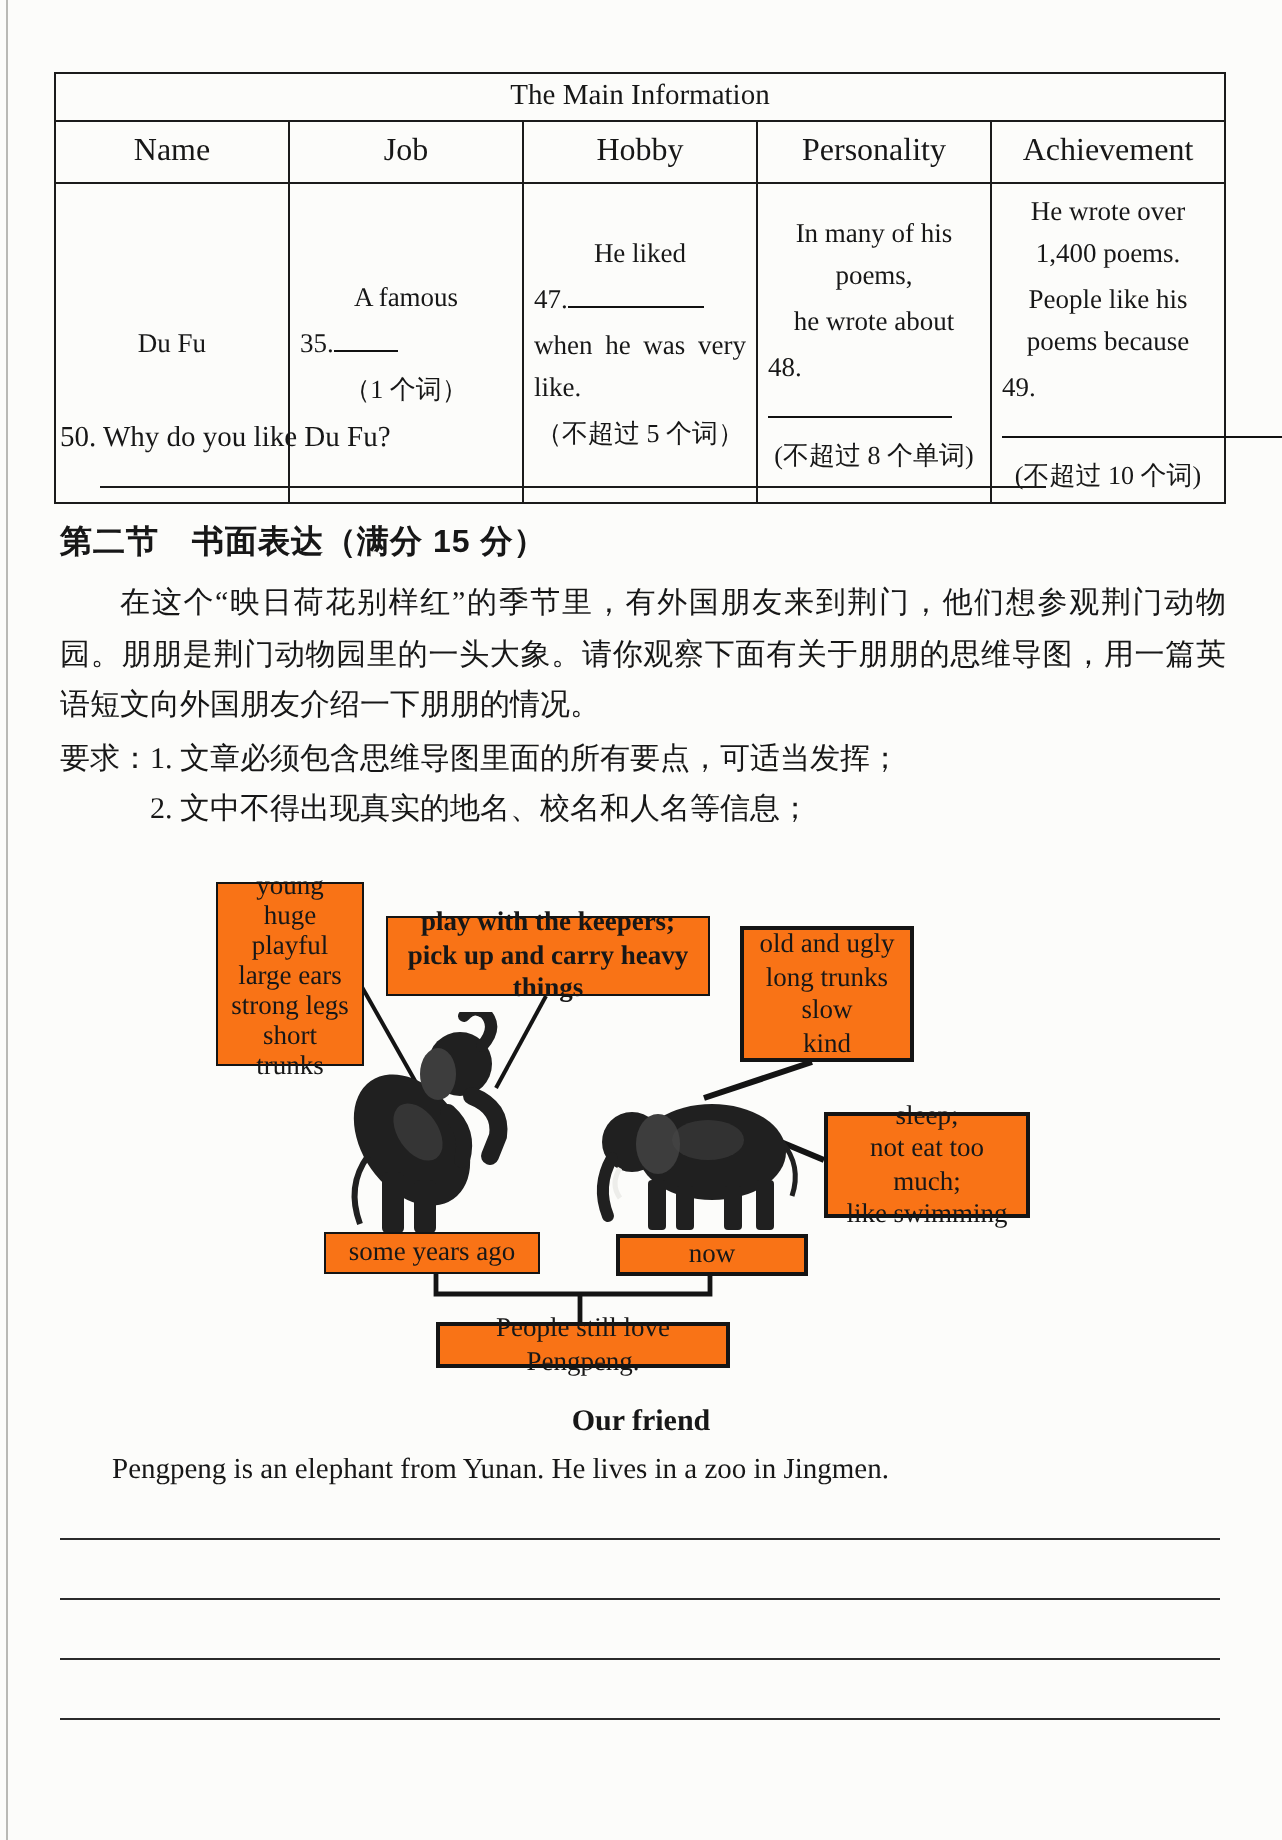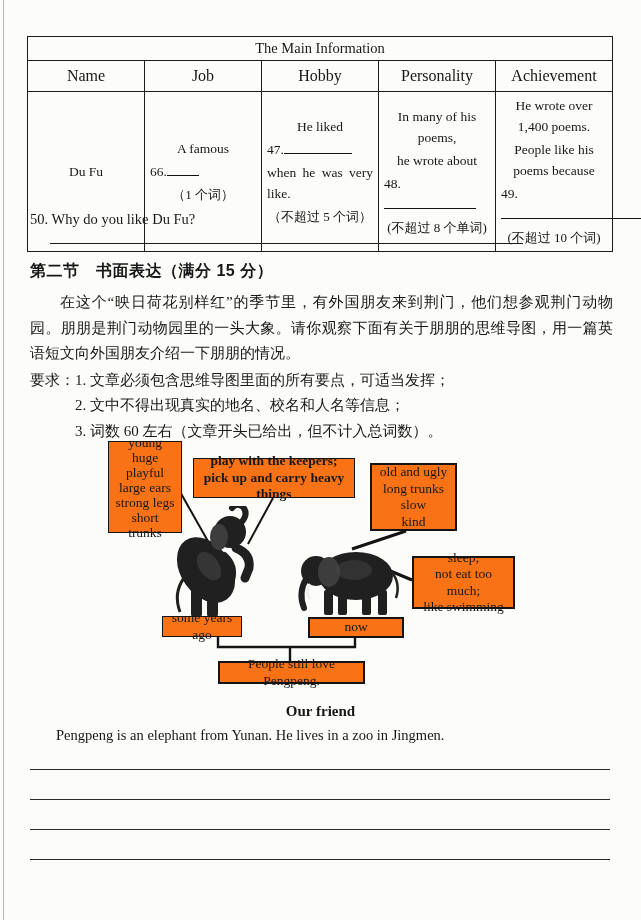--- a/index.html
+++ b/index.html
@@ -59,21 +59,21 @@
     position:absolute; background:#f97316; border:1.6px solid #141414;
     font-size:13.5px; line-height:16.5px; text-align:center;
     white-space:pre-line; display:flex; align-items:center; justify-content:center;
     padding:2px 4px;
   }
   .mm-thick { border-width:2.4px; }
   .mm-past-traits { left:80px; top:3px;  width:74px;  height:92px; line-height:15px; }
   .mm-past-actions{ left:165px; top:20px; width:162px; height:40px;font-weight:bold; }
   .mm-now-traits  { left:342px; top:25px; width:87px;  height:68px; }
   .mm-now-habits  { left:384px; top:118px; width:103px; height:53px; }
-  .mm-past-label  { left:134px; top:178px; width:80px; height:21px; }
+  .mm-past-label  { left:134px; top:178px; width:108px; height:21px; }
   .mm-now-label   { left:280px; top:179px; width:96px;  height:21px; }
   .mm-conclusion  { left:190px; top:223px; width:147px; height:23px; }
   .mm-elephant { position:absolute; }
   .mm-el-left  { left:136px; top:68px;  width:102px; height:112px; }
   .mm-el-right { left:266px; top:106px; width:110px; height:72px; }
 
   
   .essay-title { position:absolute; left:0; top:703px; width:641px; text-align:center;
                  font-weight:bold; font-size:15px; }
   .essay-opening { position:absolute; left:56px; top:727px; width:540px; font-size:14.5px; }
@@ -99,21 +99,21 @@
       <td style="width:56px">Job</td>
       <td style="width:101px">Hobby</td>
       <td style="width:127px">Personality</td>
       <td>Achievement</td>
     </tr>
     <tr class="t-data">
       <td class="ctr">Du Fu</td>
       <td>
         <div class="cell-stack">
           <div class="cell-line ctr">A famous</div>
-          <div class="cell-line"><span>66.</span><span class="blank" style="width:32px"></span></div>
+          <div class="cell-line"><span>35.</span><span class="blank" style="width:32px"></span></div>
           <div class="cell-line ctr cn-note">（1 个词）</div>
         </div>
       </td>
       <td>
         <div class="cell-stack">
           <div class="cell-line ctr">He liked</div>
           <div class="cell-line"><span>47.</span><span class="blank" style="width:68px"></span></div>
           <div class="cell-line jst">when he was very like.</div>
           <div class="cell-line ctr cn-note">（不超过 5 个词）</div>
         </div>
@@ -142,21 +142,20 @@
   <div class="answer-line-50"></div>
 
   <div class="sec2">
     <div class="sec2-heading">第二节　书面表达（满分 15 分）</div>
     <p class="sec2-para">在这个“映日荷花别样红”的季节里，有外国朋友来到荆门，他们想参观荆门动物园。朋朋是荆门动物园里的一头大象。请你观察下面有关于朋朋的思维导图，用一篇英语短文向外国朋友介绍一下朋朋的情况。</p>
     <div class="reqs">
       <span class="reqs-label">要求：</span>
       <div class="reqs-items">
         <div class="req-item">1. 文章必须包含思维导图里面的所有要点，可适当发挥；</div>
         <div class="req-item">2. 文中不得出现真实的地名、校名和人名等信息；</div>
-        <div class="req-item">3. 词数 60 左右（文章开头已给出，但不计入总词数）。</div>
       </div>
     </div>
   </div>
 
   <div class="mindmap">
     <svg class="mm-svg" viewBox="0 0 590 252">
       <g stroke="#141414" fill="none">
         <line x1="151" y1="52" x2="181" y2="105" stroke-width="2"></line>
         <line x1="245" y1="60" x2="220" y2="106" stroke-width="2"></line>
         <line x1="378" y1="93" x2="324" y2="111" stroke-width="3"></line>

